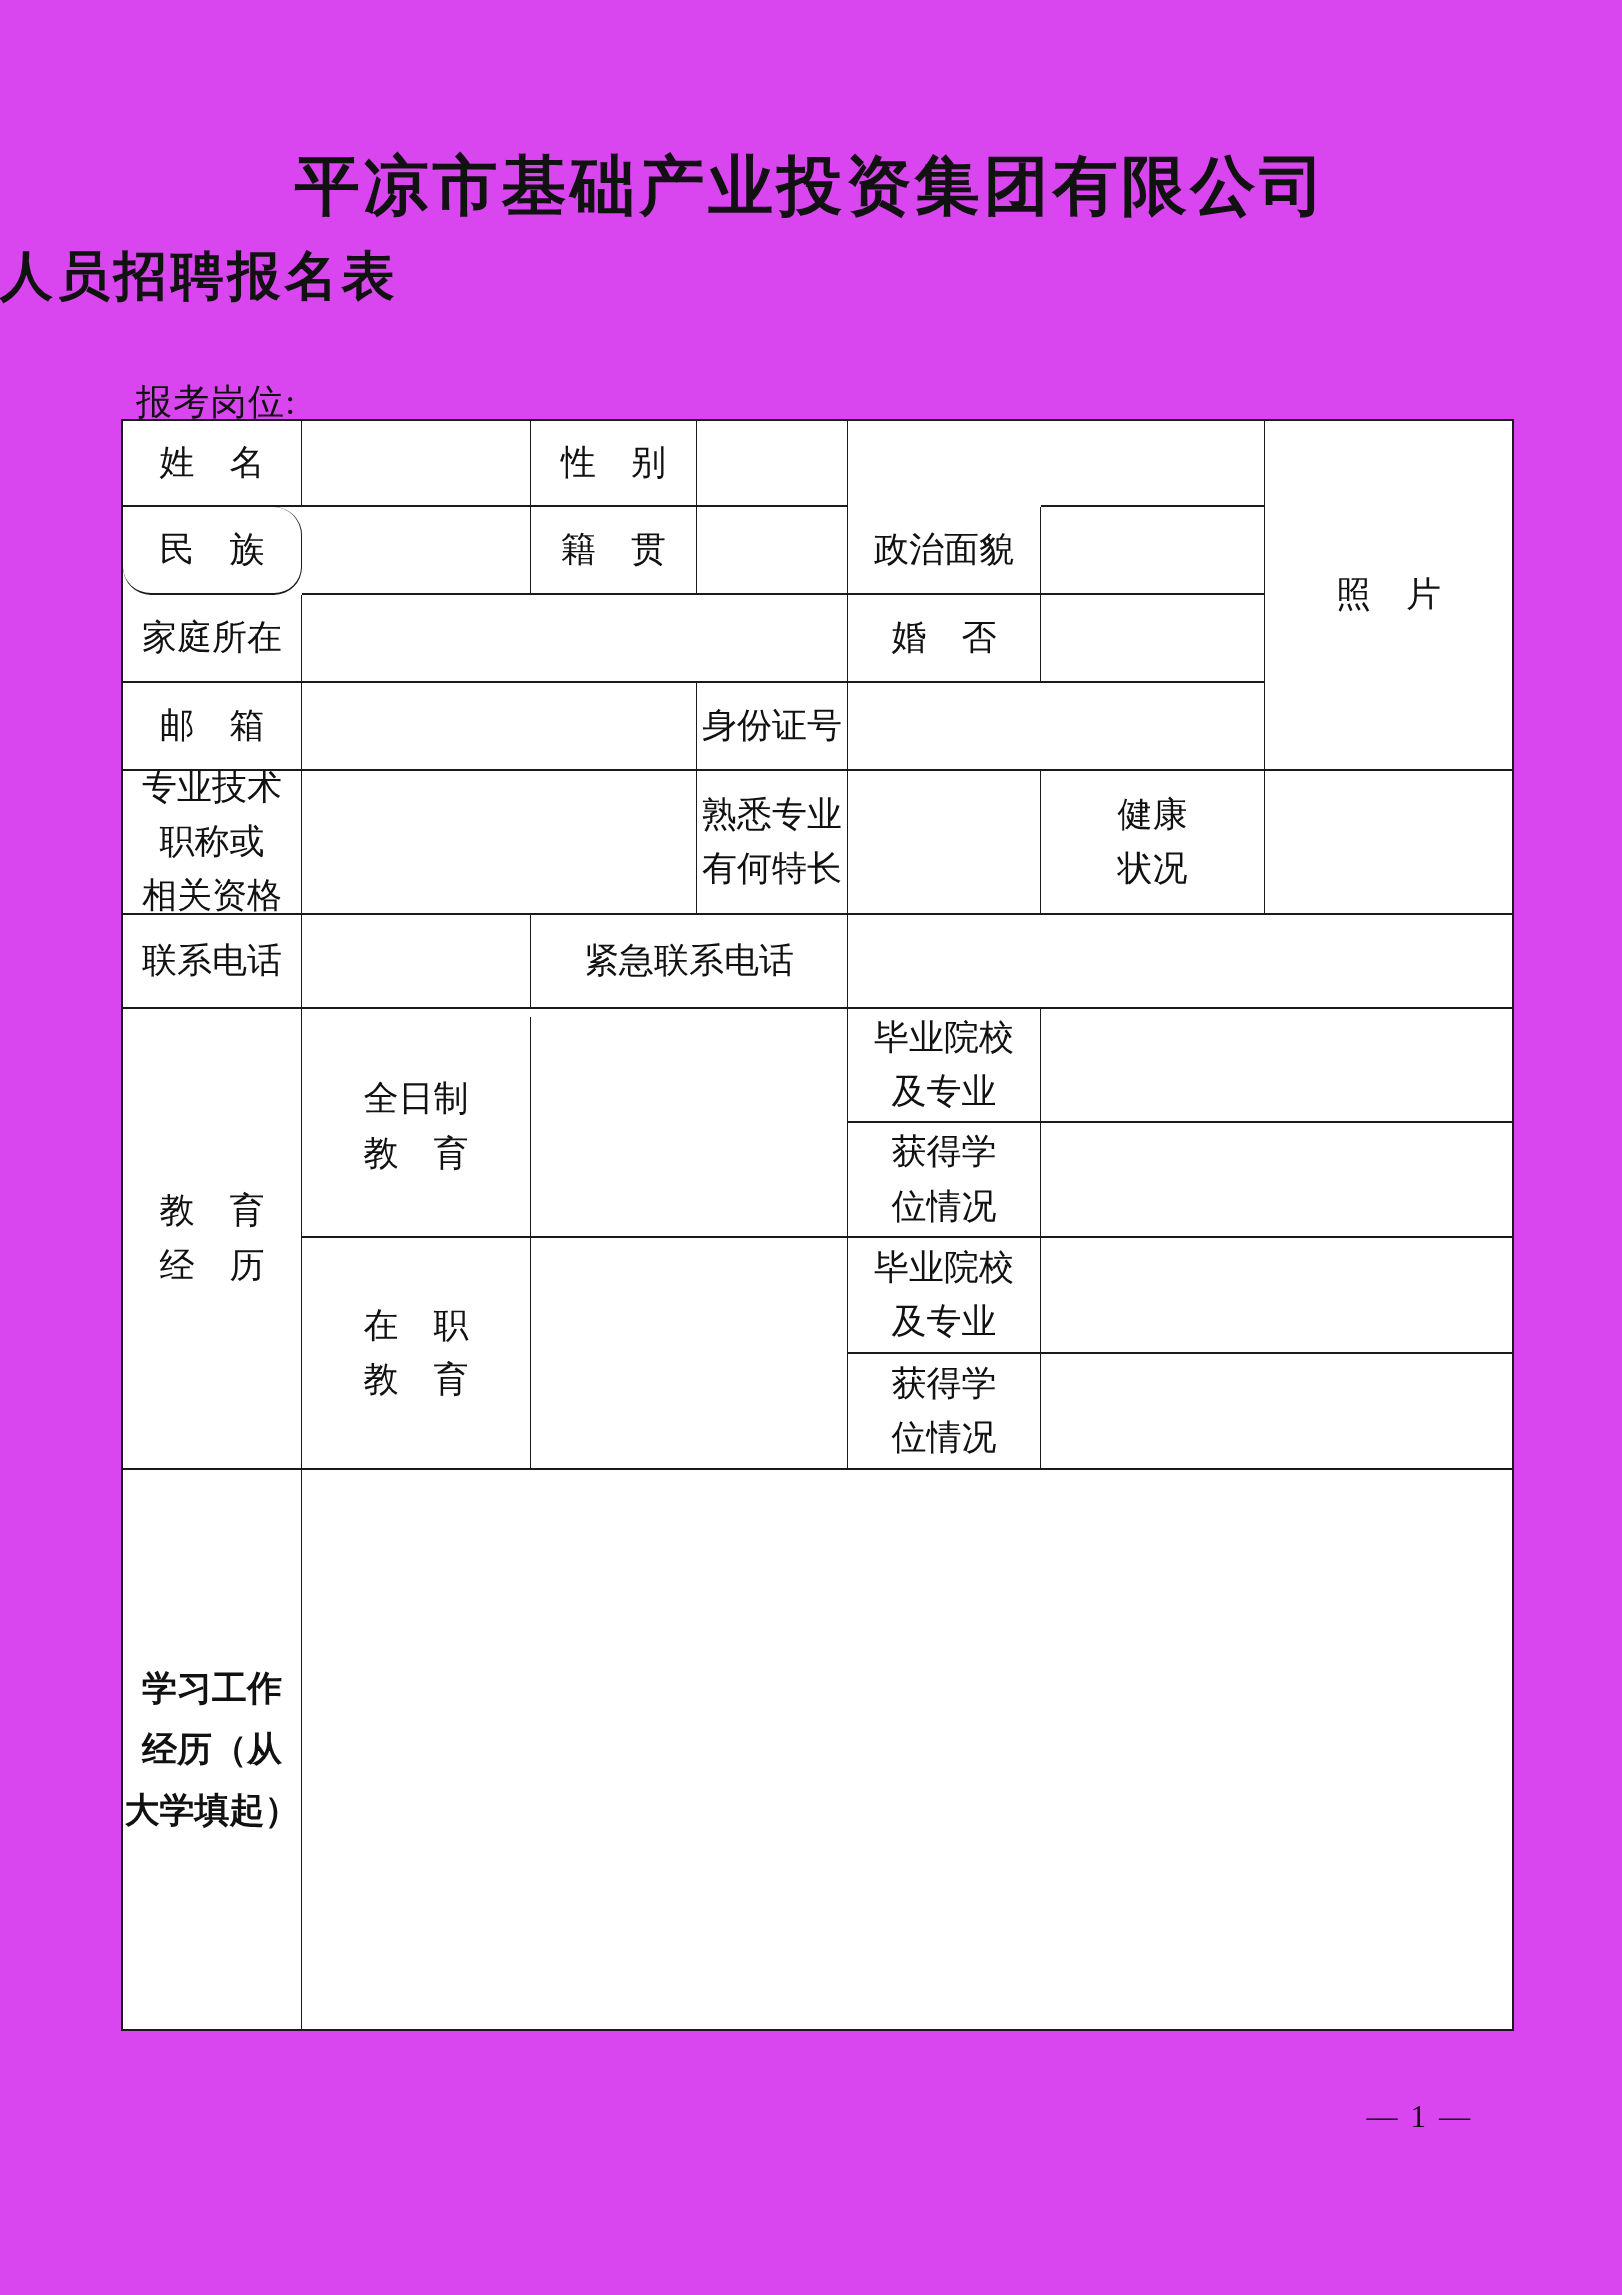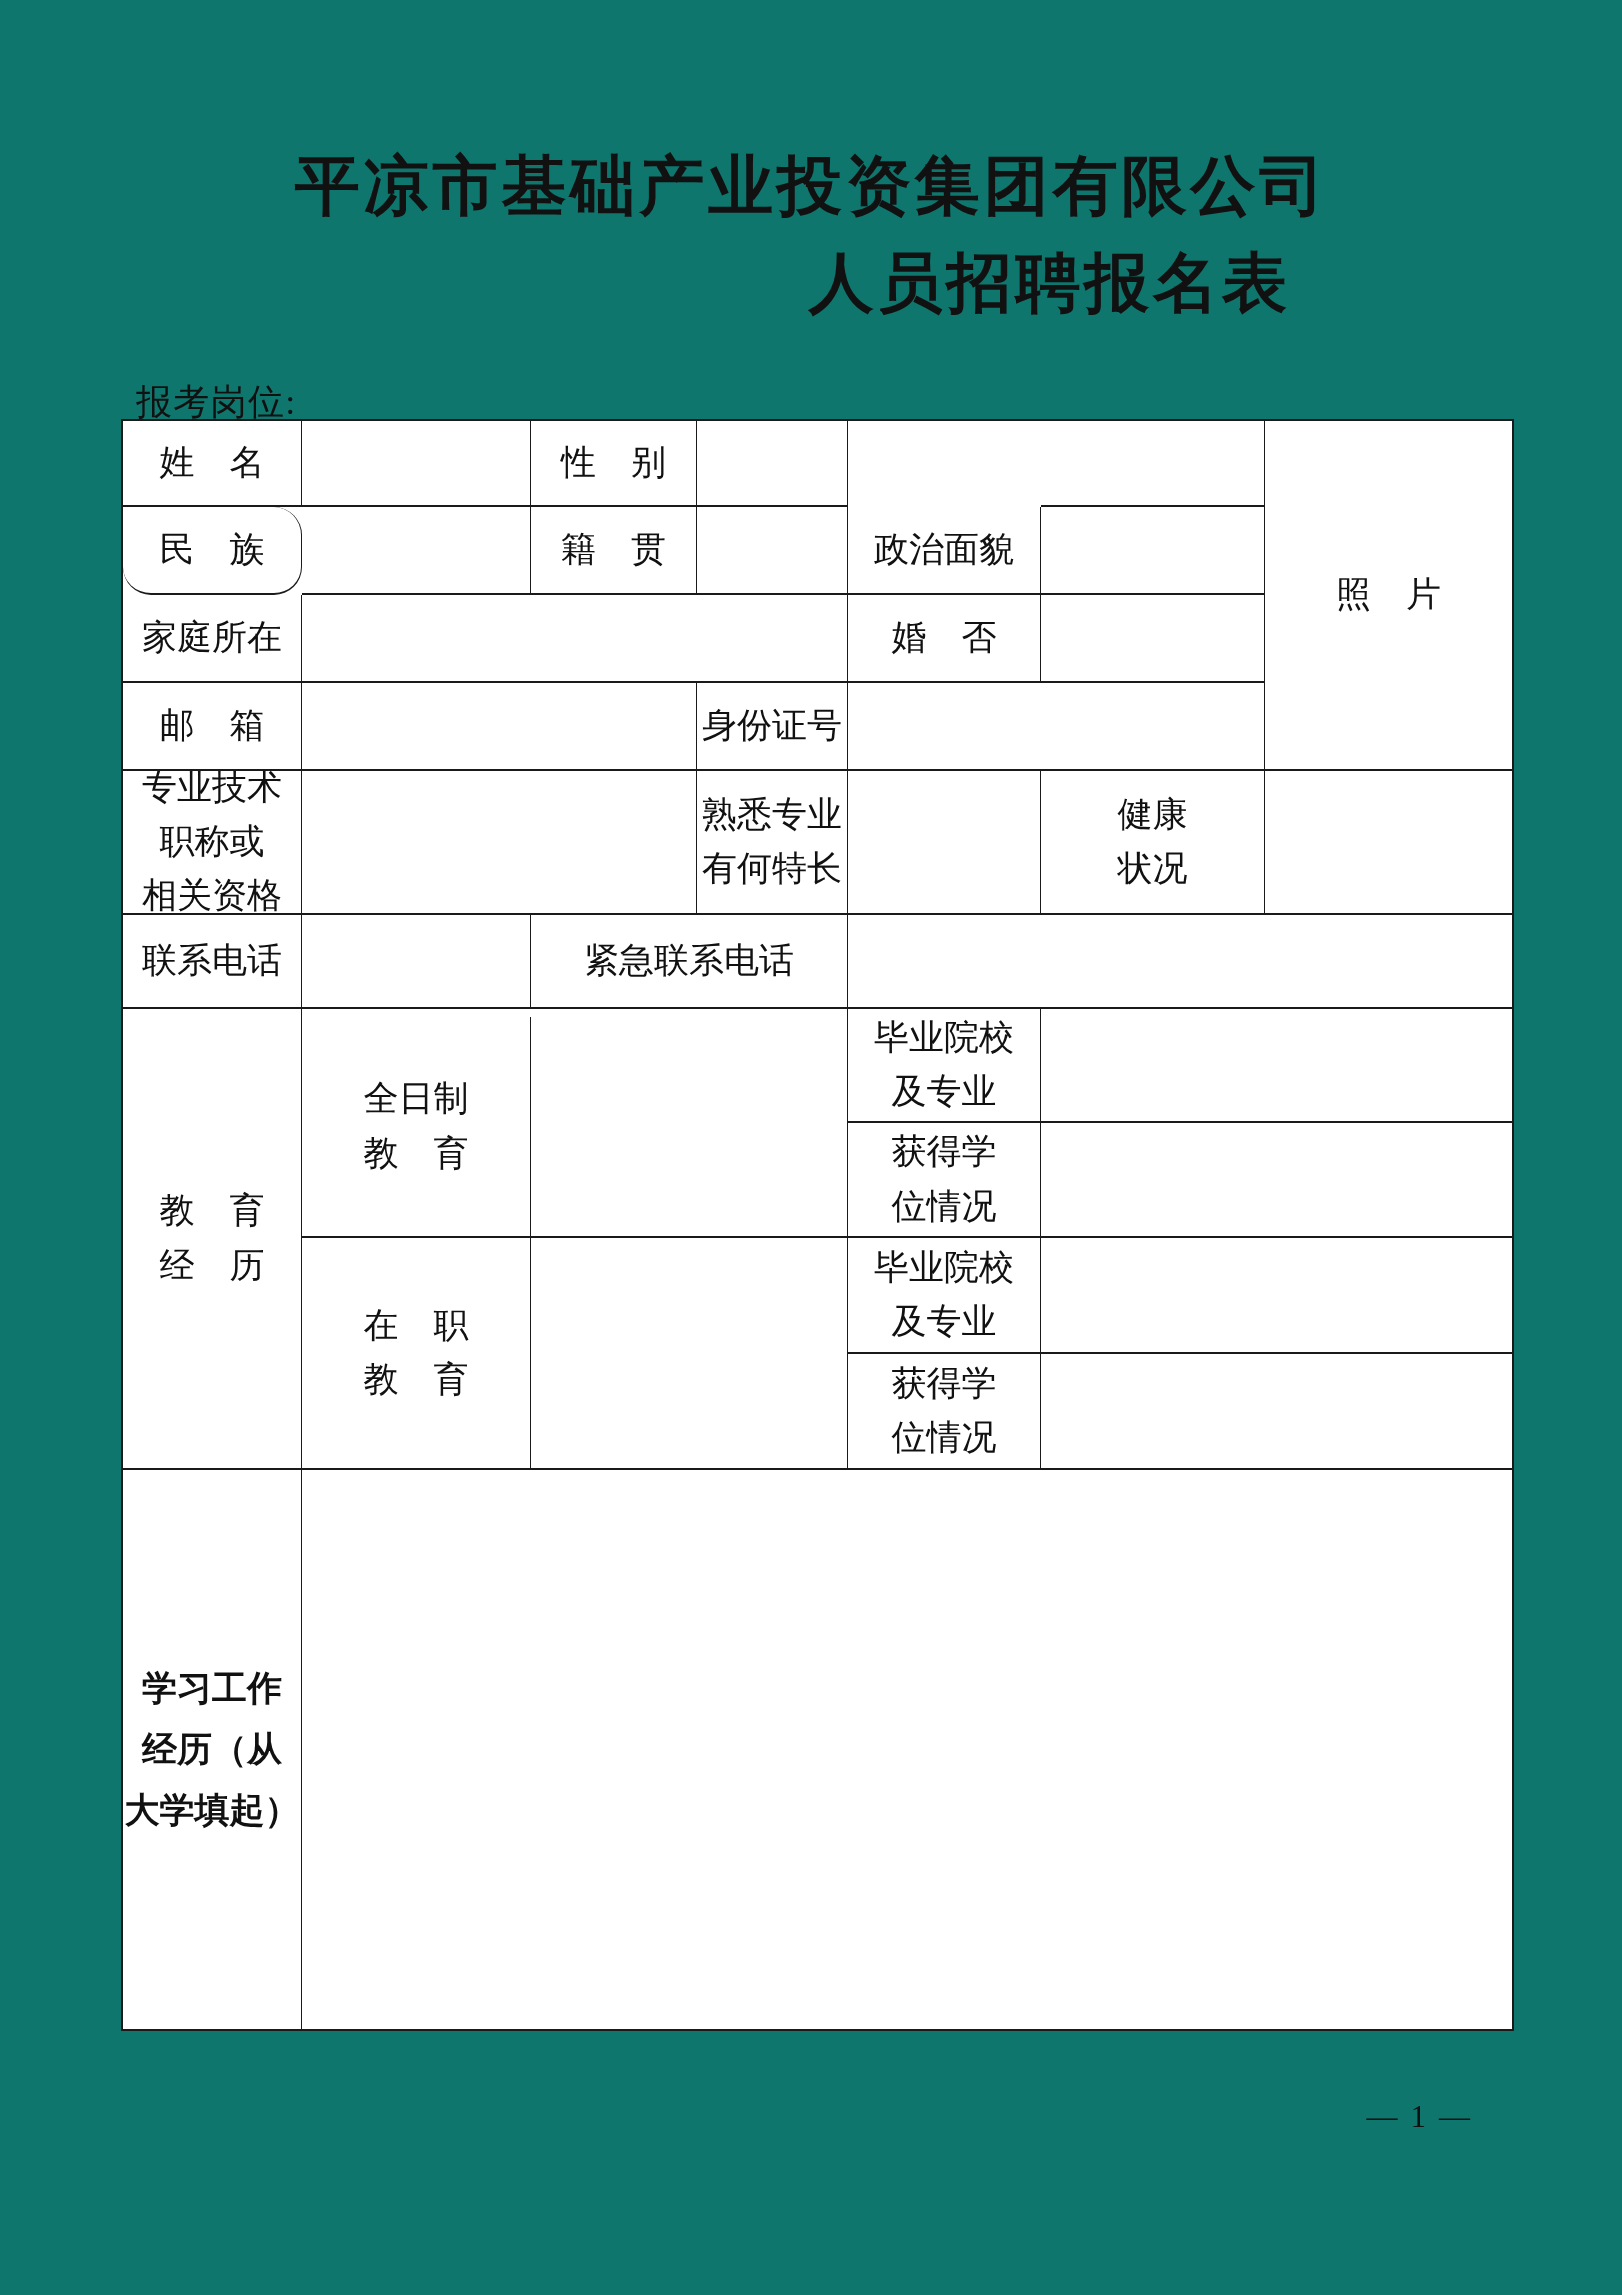--- a/index.html
+++ b/index.html
@@ -10,42 +10,42 @@
     height: 2295px;
     position: relative;
     font-family: "Liberation Serif", "DejaVu Serif", serif;
     color: #111111;
   }
   .page {
     position: absolute;
     left: 0; top: 0;
     width: 1623px;
     height: 2295px;
-    background: #0f766e;
+    background: #d946ef;
     overflow: hidden;
   }
   .title-line1 {
     position: absolute;
     top: 149px;
     left: 0;
     width: 1623px;
     text-align: center;
     font-size: 65px;
     font-weight: 700;
     letter-spacing: 3.9px;
     line-height: 1.15;
     white-space: nowrap;
   }
   .title-line2 {
     position: absolute;
     top: 246px;
     left: 0;
     width: 1291px;
-    text-align: right;
-    font-size: 65px;
+    text-align: left;
+    font-size: 53px;
     font-weight: 700;
     letter-spacing: 3.9px;
     line-height: 1.15;
     white-space: nowrap;
   }
   .position-label {
     position: absolute;
     top: 381px;
     left: 136px;
     font-size: 36px;

